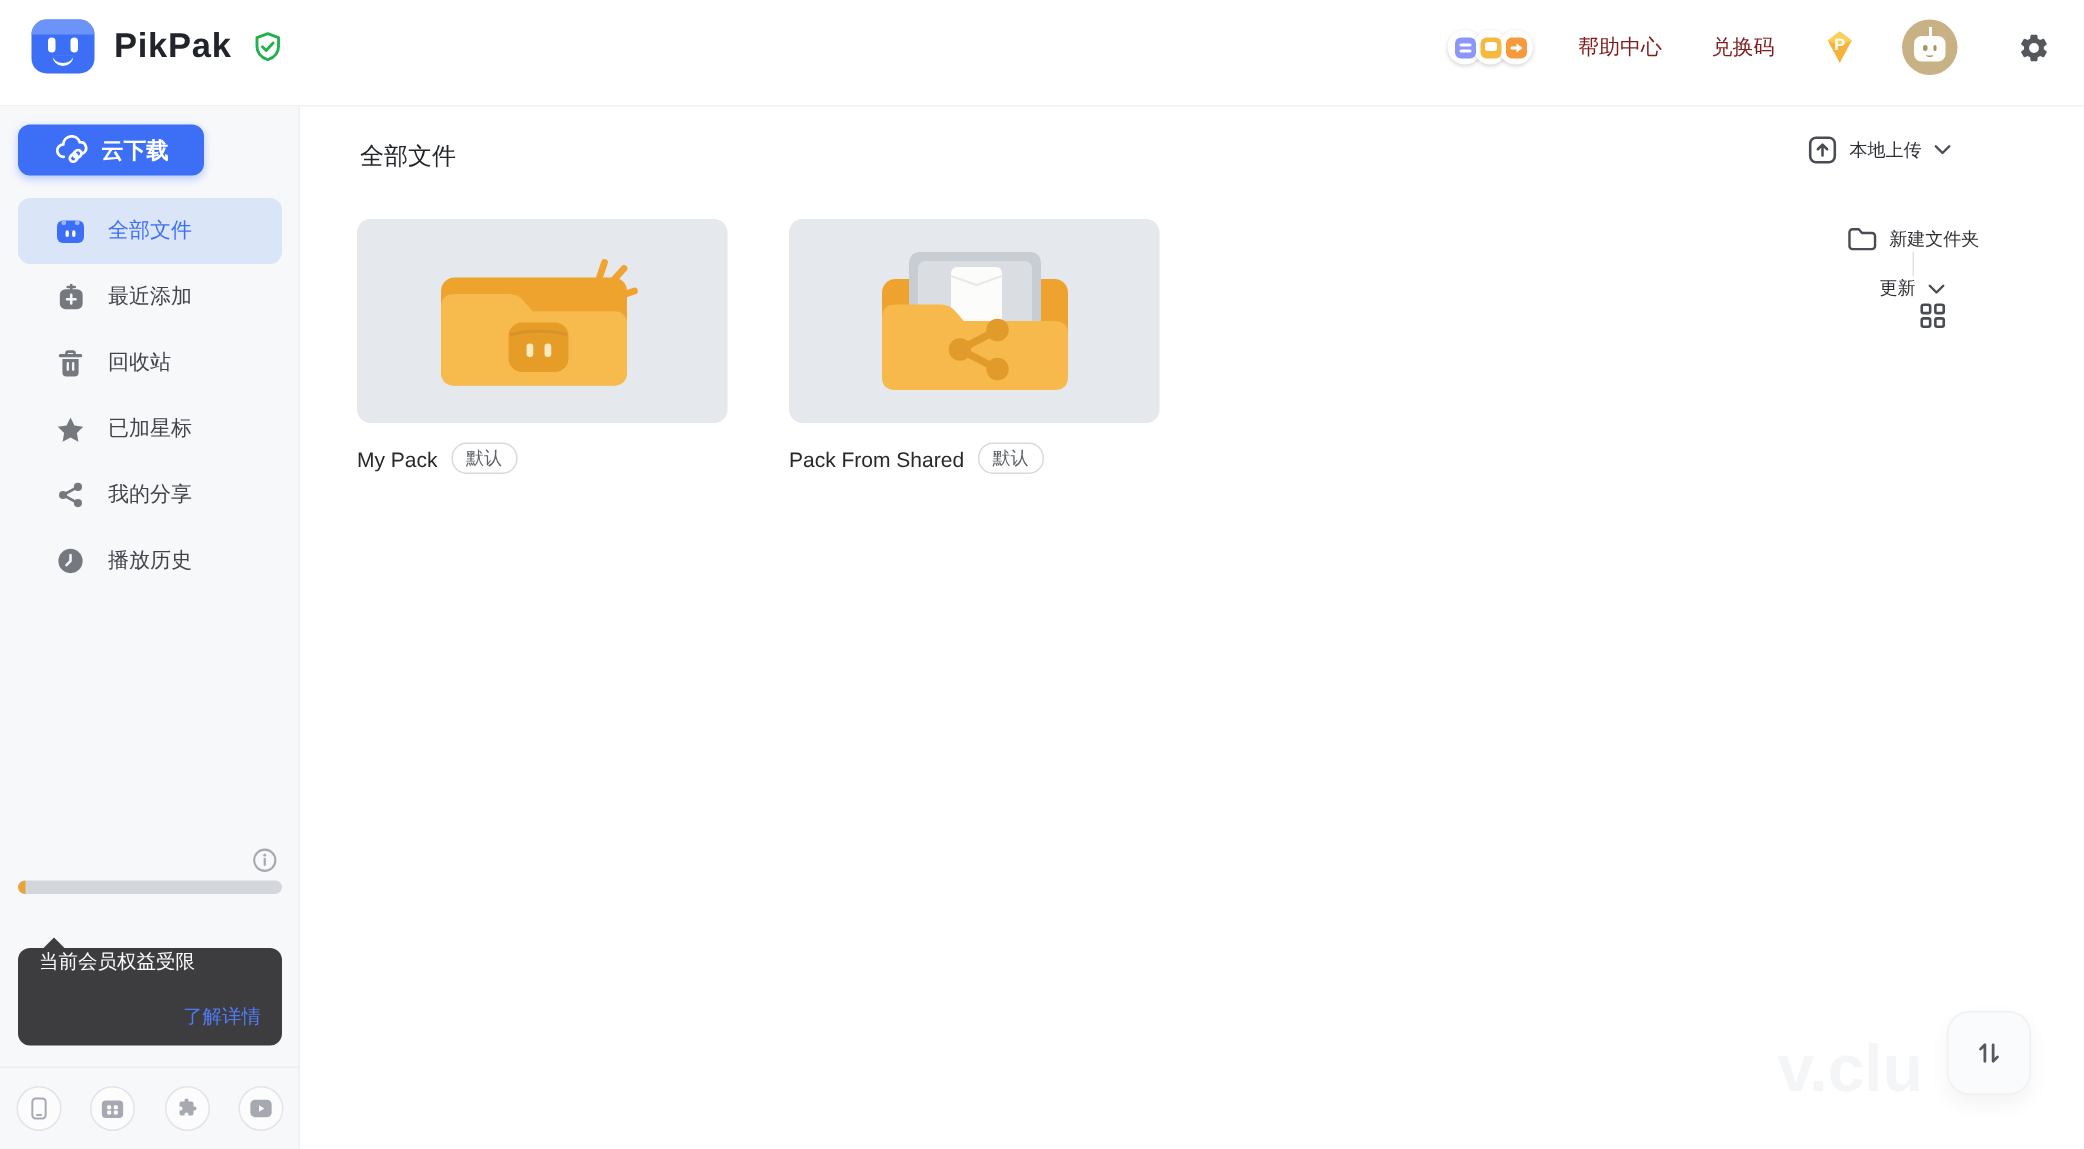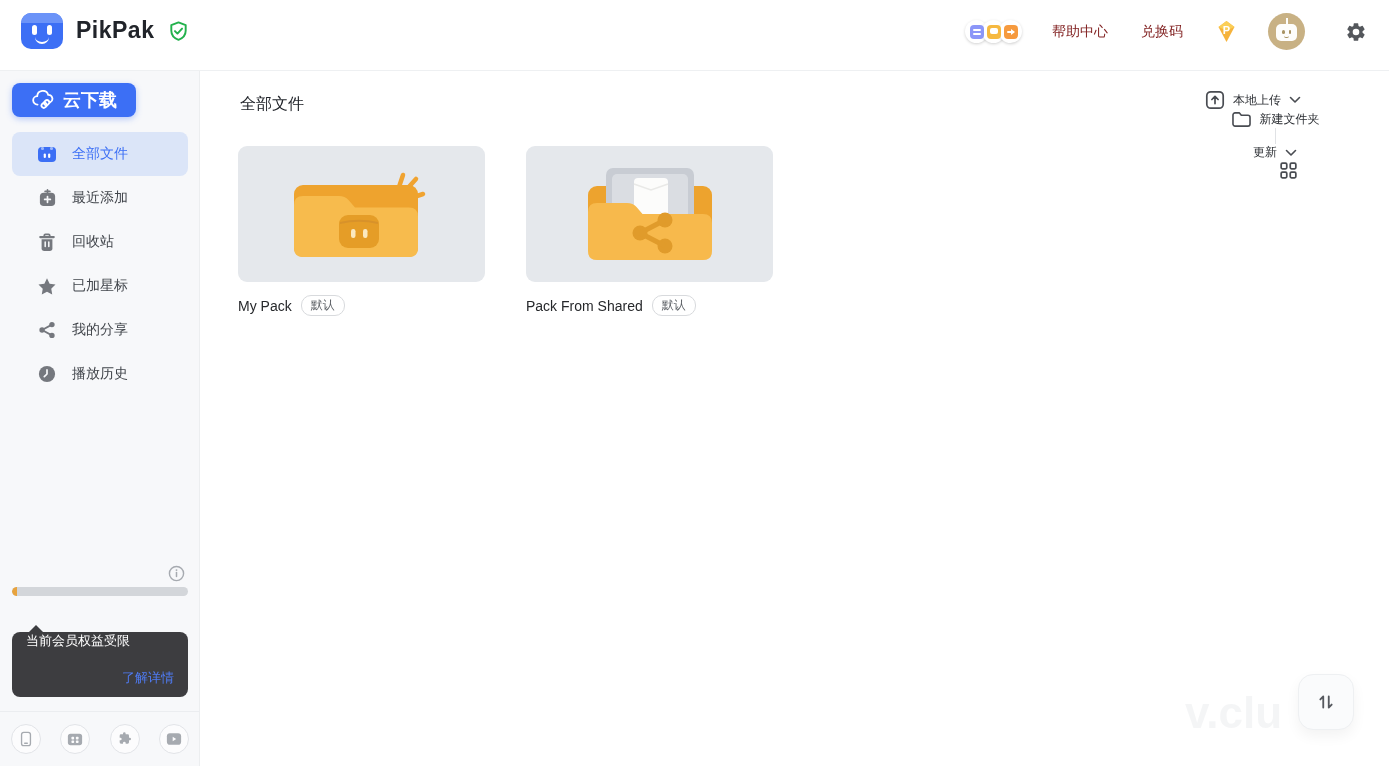--- a/index.html
+++ b/index.html
@@ -46,21 +46,21 @@
   .avatar .dot { position:absolute; top:6px; width:2.5px; height:4px; background:#a89363; border-radius:2px; }
   .avatar .dot.l { left:6px; } .avatar .dot.r { left:12.5px; }
   .avatar .sm { position:absolute; left:8px; top:12px; width:5px; height:2px; border-bottom:1.5px solid #a89363; border-radius:0 0 4px 4px; }
   .gearbtn { cursor:pointer; display:flex; }
 
   
   .sidebar { position:absolute; left:0; top:64px; width:200px; height:702px; background:#f7f8fa;
     border-right:1px solid #eceef0; }
   .cloudbtn { position:absolute; left:12px; top:19px; width:124px; height:34px; background:#3c6ff5;
     border-radius:8px; color:#fff; display:flex; align-items:center; justify-content:center; gap:8px;
-    font-size:18px; font-weight:bold; cursor:pointer; box-shadow:0 2px 6px rgba(60,111,245,.35); }
+    font-size:15px; font-weight:bold; cursor:pointer; box-shadow:0 2px 6px rgba(60,111,245,.35); }
   .navlist { position:absolute; left:12px; top:68px; width:176px; }
   .nav-item { height:44px; display:flex; align-items:center; gap:15px; padding-left:25px;
     border-radius:8px; font-size:14px; color:#41454b; cursor:pointer; }
   .nav-item.active { background:#dbe5f8; color:#3c6ff5; }
   .nav-item .ic { width:20px; height:20px; display:flex; align-items:center; justify-content:center; }
 
   .info-ic { position:absolute; right:14px; top:501px; cursor:pointer; }
   .quota { position:absolute; left:12px; top:523px; width:176px; height:9px; background:#d3d6da; border-radius:5px; overflow:hidden; }
   .quota .used { height:100%; background:#e8a33d; border-radius:5px 0 0 5px; }
 
@@ -75,21 +75,21 @@
     display:flex; align-items:center; justify-content:space-between; padding:0 11px; }
   .appcircle { width:30px; height:30px; border-radius:50%; border:1px solid #e2e4e8; background:#fcfcfd;
     display:flex; align-items:center; justify-content:center; cursor:pointer; }
 
   
   .main { position:absolute; left:201px; top:64px; width:1188px; height:702px; background:#fff; }
   .page-title { position:absolute; left:39px; top:30px; font-size:16px; font-weight:500; color:#21242a; }
   .toolbar { position:absolute; right:44px; top:26px; display:flex; align-items:center; font-size:12px; color:#2b2e33;flex-direction:column; }
   .tbtn { display:flex; align-items:center; gap:8px; cursor:pointer; }
   .tsep { width:1px; height:16px; background:#e0e2e5; margin:0 22px; }
-  .gap-a { margin-right:44px; } .gap-b { margin-right:0; }
+  .gap-a { margin-right:44px; } .gap-b { margin-right:0;margin-top:40px; }
   .gridbtn { margin-left:26px; cursor:pointer; display:flex; }
 
   .cards { position:absolute; left:37px; top:82px; display:flex; gap:41px; }
   .card { width:247px; }
   .thumb { width:247px; height:136px; background:#e5e8ec; border-radius:9px; display:flex;
     align-items:center; justify-content:center; cursor:pointer; }
   .cardmeta { margin-top:13px; display:flex; align-items:center; gap:9px; }
   .fname { font-size:14px; color:#26282b; }
   .fbadge { font-size:12px; color:#5f6368; border:1px solid #d8dadd; border-radius:10px;
     padding:1px 9px; background:#fff; }

